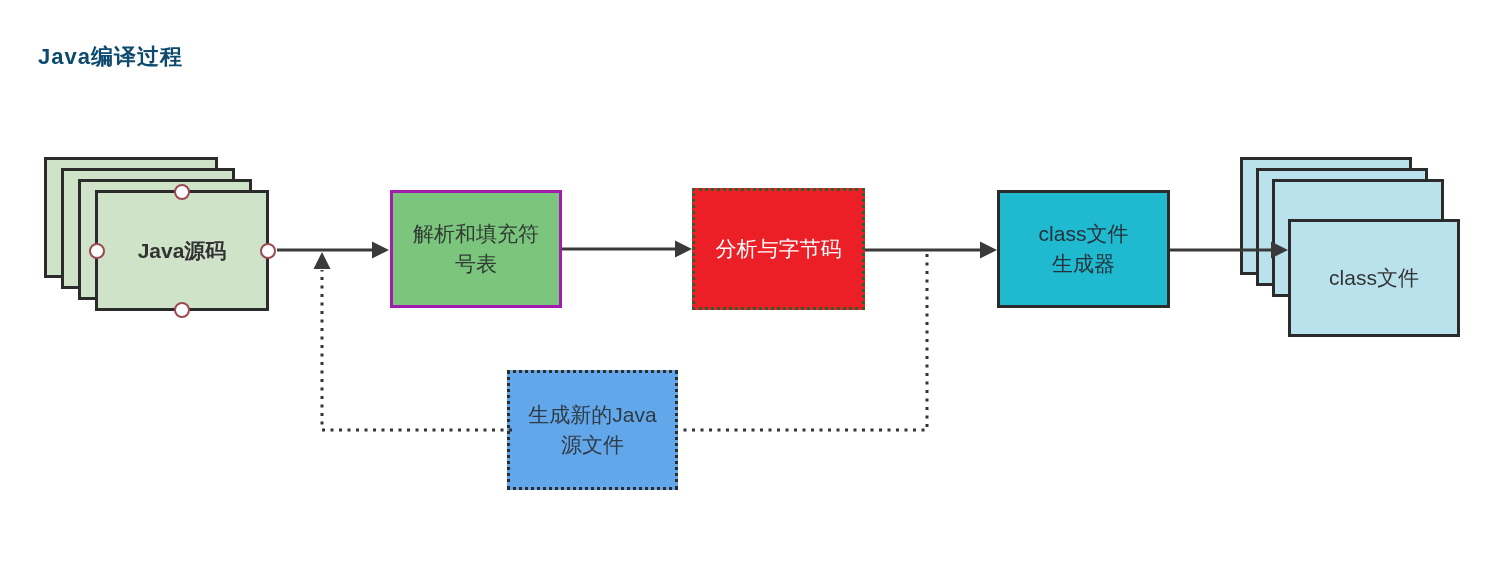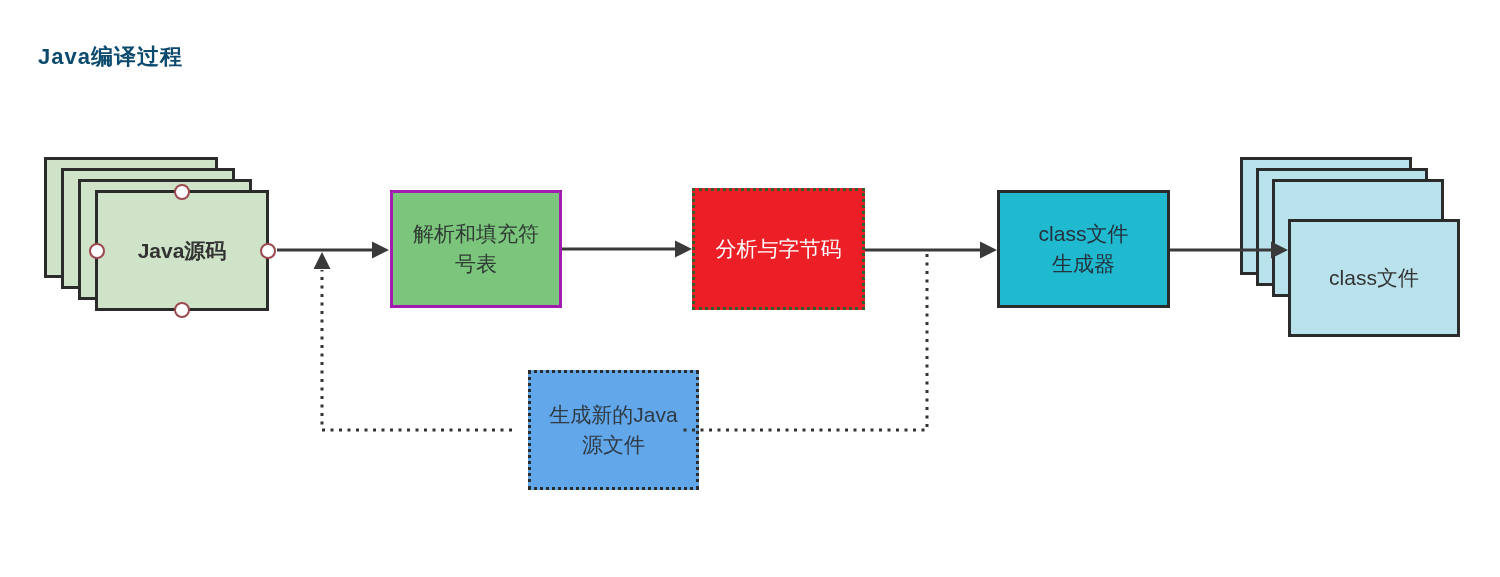--- a/index.html
+++ b/index.html
@@ -54,21 +54,21 @@
   }
 
   .node-bytecode {
     left: 997px; top: 190px; width: 173px; height: 118px;
     background: #1fb9d0;
     border: 3px solid #2b2b2b;
     color: #24323c;
   }
 
   .node-newjava {
-    left: 528px; top: 370px; width: 171px; height: 120px;
+    left: 507px; top: 370px; width: 171px; height: 120px;
     background: #62a7ea;
     border: 3px dotted #2b2b2b;
     color: #2f3a44;
     z-index: 3;
   }
 
   
   .stack { position: absolute; z-index: 2; }
   .stack-java { left: 44px; top: 157px; width: 226px; height: 155px; font-weight: bold; }
   .stack-class { left: 1240px; top: 157px; width: 221px; height: 152px; }

